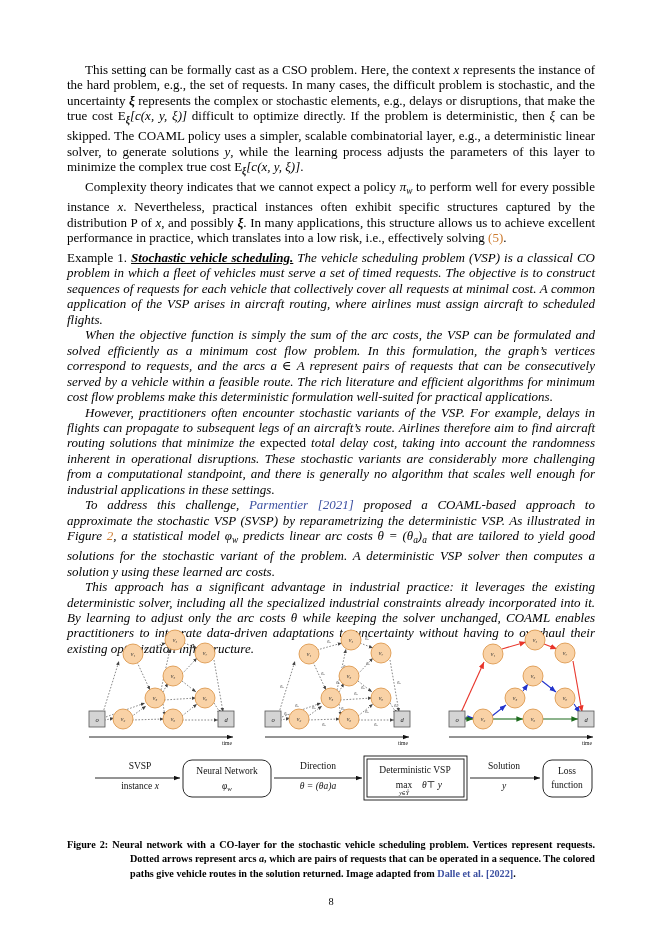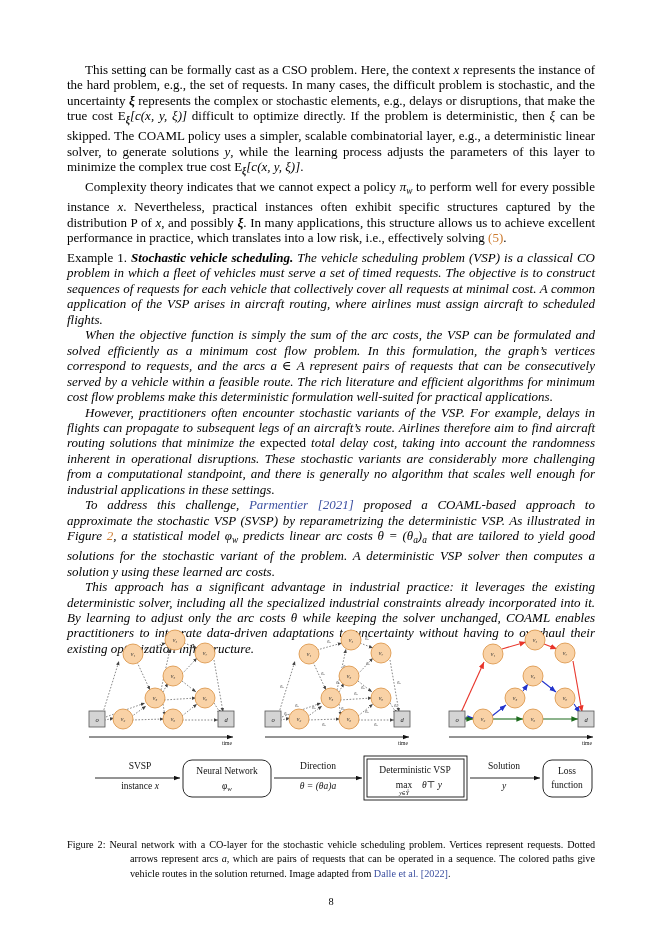--- a/index.html
+++ b/index.html
@@ -11,40 +11,40 @@
   .page{position:absolute;left:0;top:0;width:662px;height:936px;}
   .col{position:absolute;left:67px;top:62px;width:528px;}
 
   p.body{
     margin:0 0 0 0;font-size:13px;line-height:15.45px;
     text-align:justify;text-justify:inter-word;
   }
   p.ind{text-indent:18px;}
   .it{font-style:italic;}
   .bf{font-weight:normal;}
-  .bfit{font-weight:bold;font-style:italic;}
+  .bfit{font-weight:bold;font-style:italic;text-decoration:underline;}
   .rm{font-style:normal;}
   .cite{color:#3b4fa0;margin-top:32px;}
   .ref{color:#cc7a2e;}
   .math{font-style:italic;font-family:"Liberation Serif",serif;}
   .mathup{font-style:normal;}
   .sub{font-size:0.72em;vertical-align:-0.28em;}
   .bsym{font-weight:bold;font-style:italic;}
 
   .gap{height:4.2px;}
 
   
   .figure{position:absolute;left:0;top:618px;width:662px;height:215px;}
   .panels{position:absolute;left:0;top:0;width:662px;height:130px;}
   .panel{position:absolute;top:0;width:190px;height:128px;}
   .pipeline{position:absolute;left:0;top:132px;width:584px;height:62px;}
 
   .caption{
     position:absolute;left:67px;top:838px;width:528px;
-    font-size:10.2px;line-height:14.3px;text-align:justify;
+    font-size:10.2px;line-height:14.3px;text-align:justify;font-weight:bold;
   }
   .caption .hang{display:block;padding-left:63px;text-indent:-63px;}
 
   .pageno{
     position:absolute;left:0;top:896px;width:662px;text-align:center;
     font-size:10.4px;
   }
 
   svg{display:block;overflow:visible;}
   text{font-family:"Liberation Serif","DejaVu Serif",serif;}

